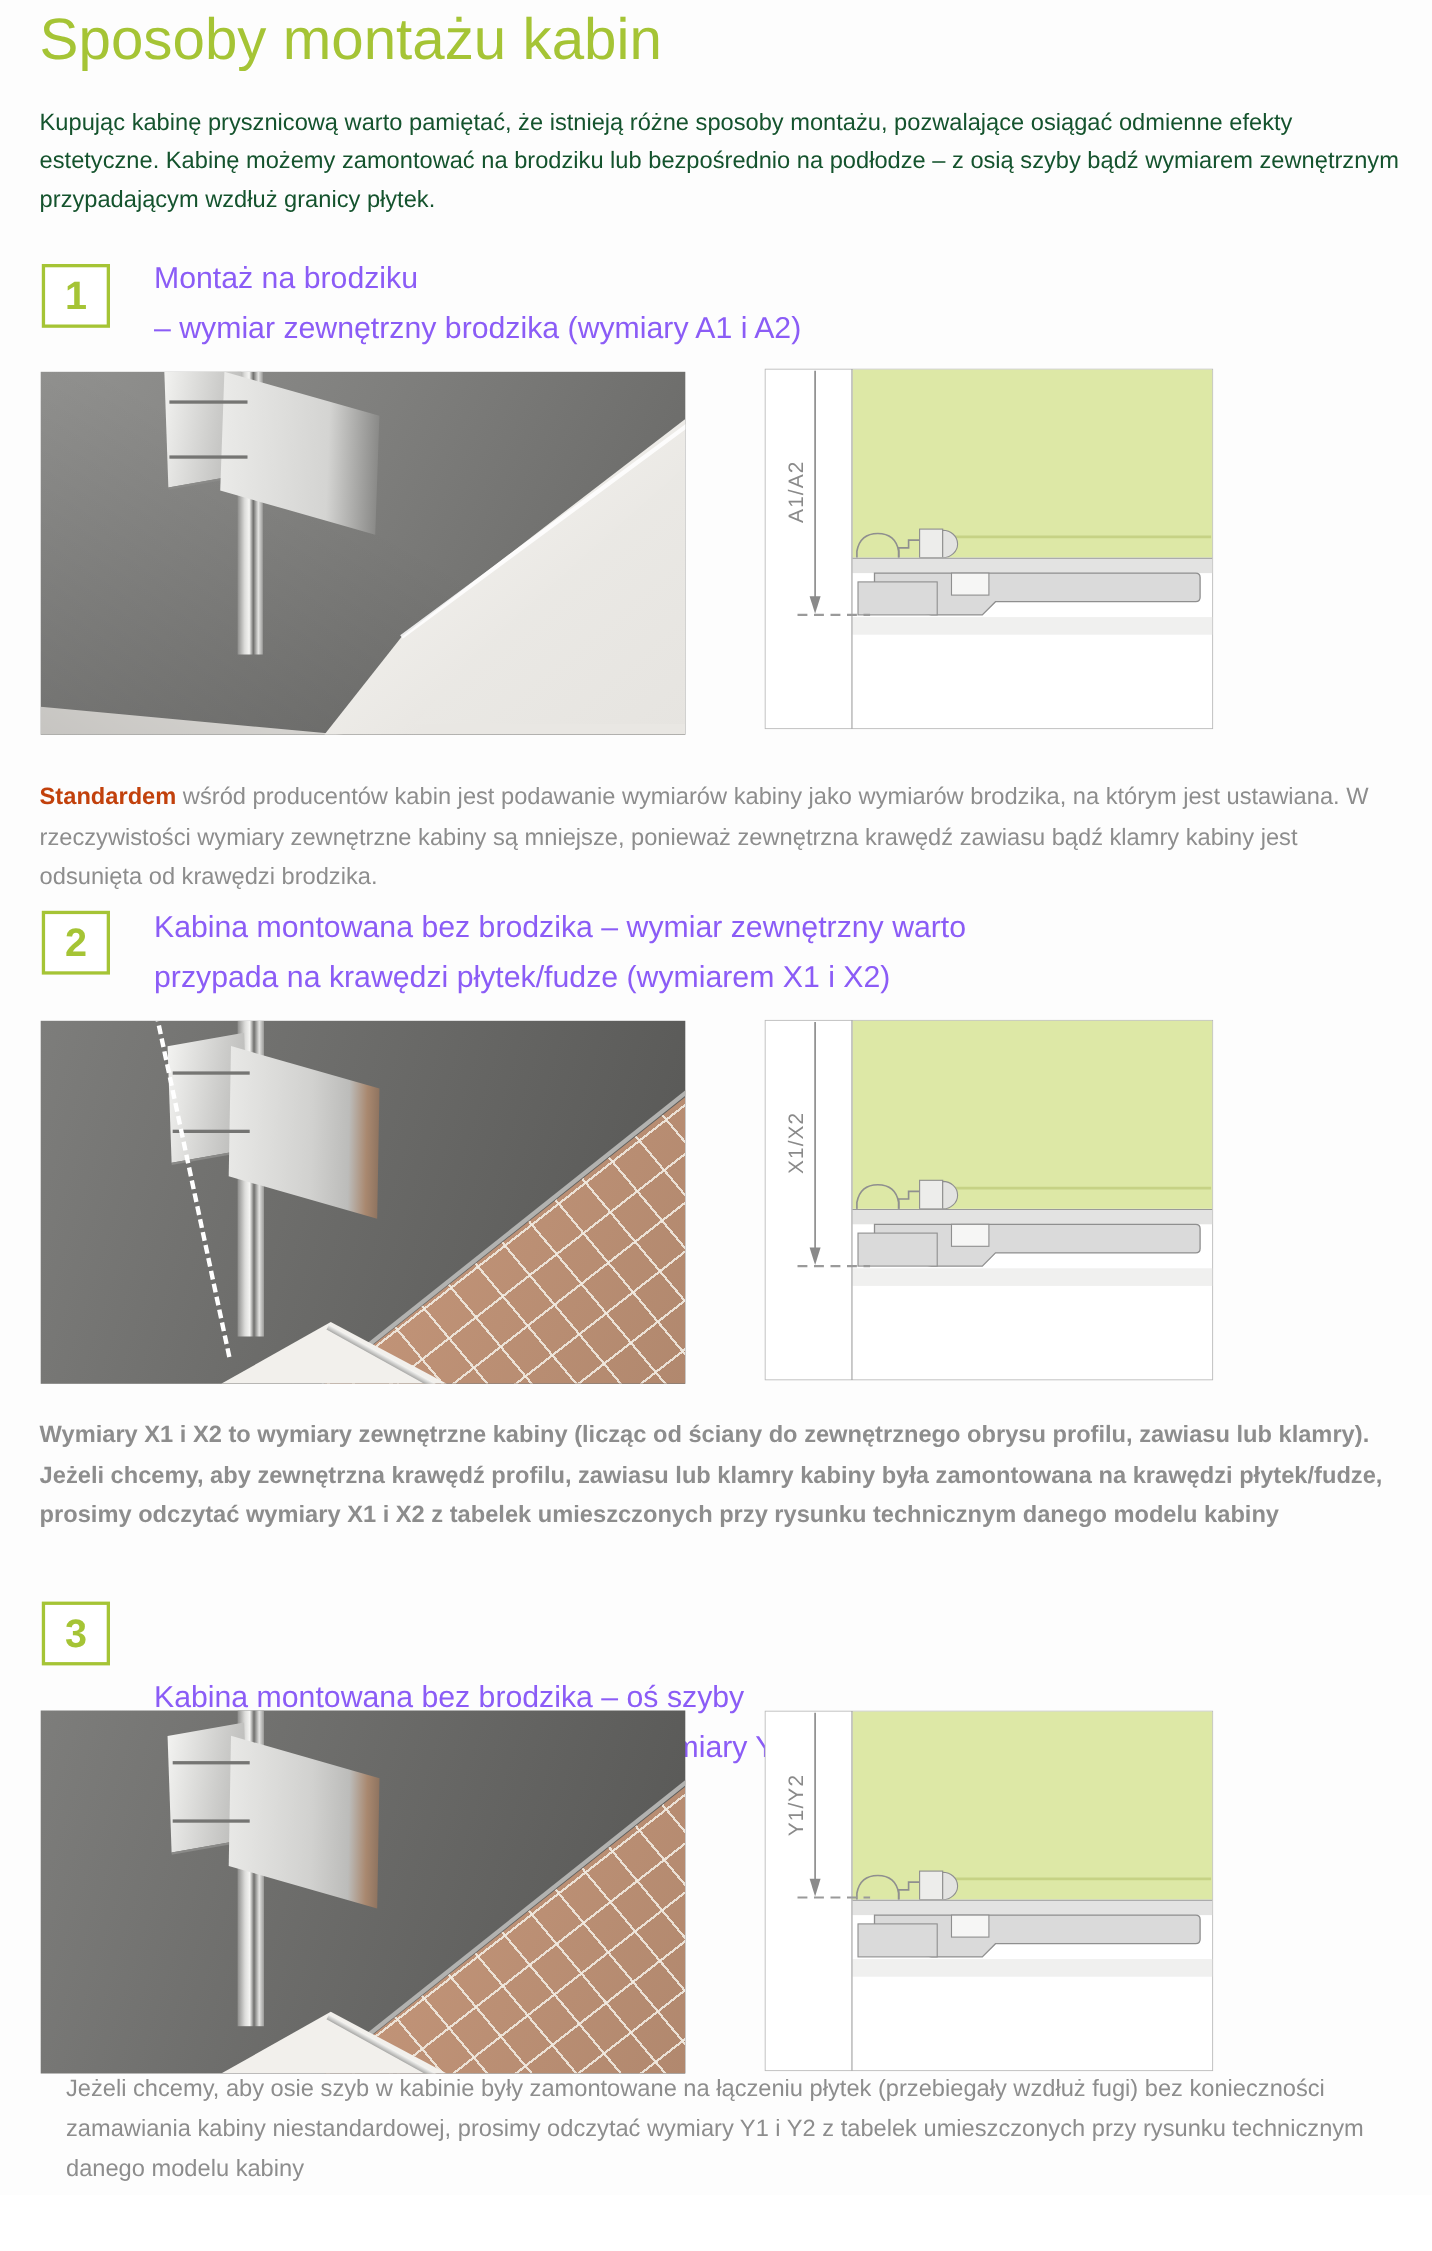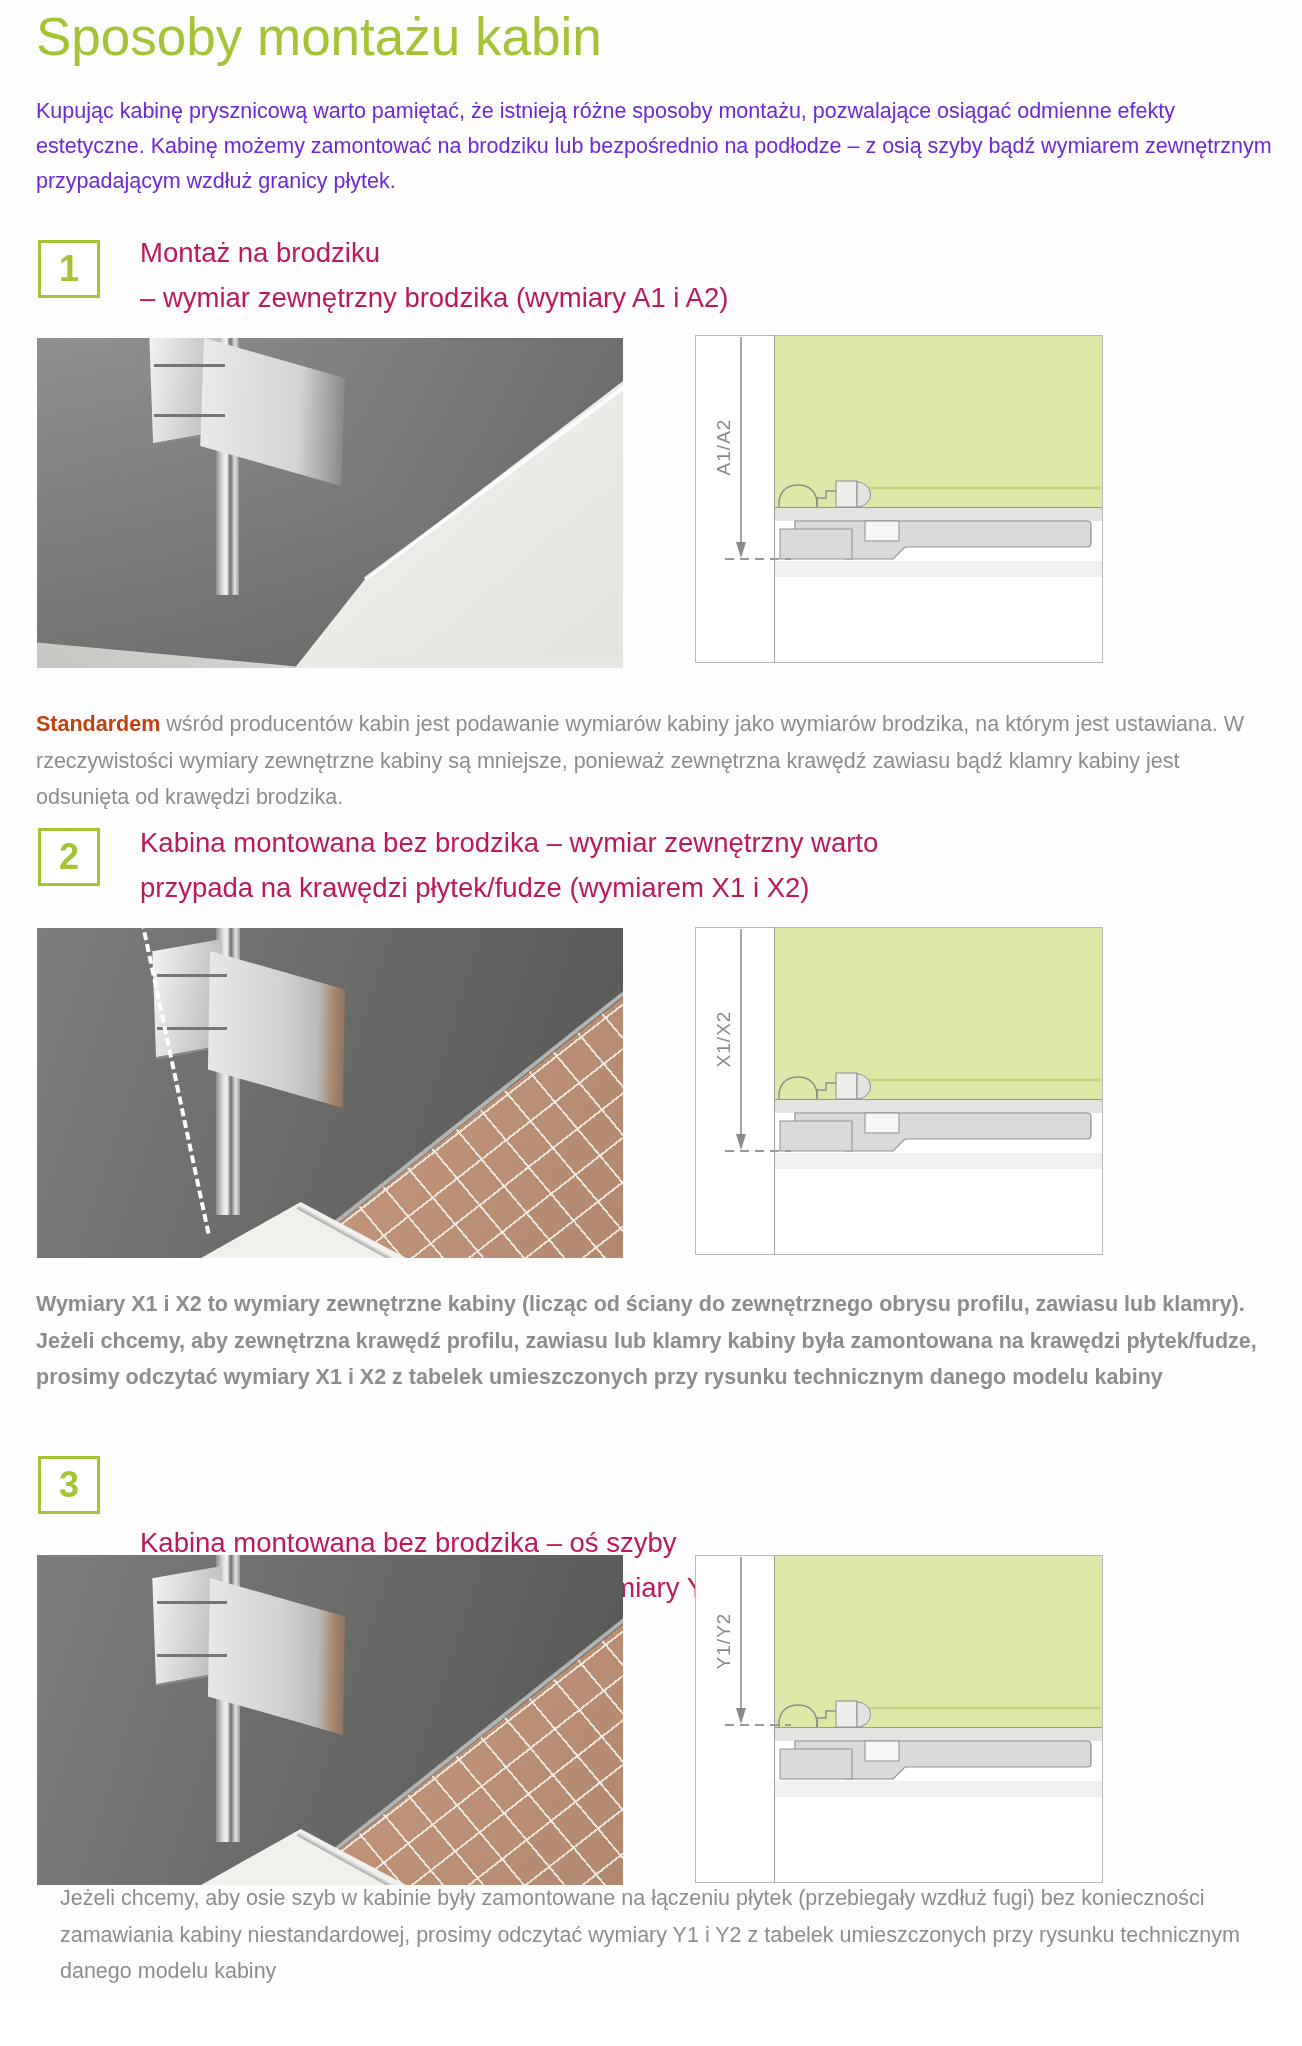--- a/index.html
+++ b/index.html
@@ -7,29 +7,29 @@
     position:relative;width:1302px;height:1996px;background:#fdfdfd;
     font-family:"Liberation Sans", sans-serif;overflow:hidden;
   }
   
   .page-title{
     position:absolute;left:36px;top:6px;margin:0;
     font-size:53px;font-weight:400;color:#a5c435;letter-spacing:0px;
   }
   .intro{
     position:absolute;left:36px;top:94px;width:1238px;margin:0;
-    font-size:21.5px;line-height:35px;color:#6d28d9;
+    font-size:21.5px;line-height:35px;color:#14532d;
   }
   .num-box{
     position:absolute;left:38px;width:56px;height:52px;border:3px solid #a5c435;
     color:#a5c435;font-size:36px;font-weight:bold;background:#fff;
     display:flex;align-items:center;justify-content:center;
   }
   .sec-heading{
-    position:absolute;left:140px;margin:0;color:#be185d;
+    position:absolute;left:140px;margin:0;color:#8b5cf6;
     font-size:27.5px;line-height:45px;font-weight:400;
   }
   .note{
     position:absolute;left:36px;width:1240px;margin:0;
     font-size:21.5px;line-height:36.5px;color:#8d8d8d;
   }
   .note b{color:#c2410c;}
   
   .photo{position:absolute;left:37px;width:586px;height:330px;overflow:hidden;}
   .diagram{position:absolute;left:695px;width:408px;height:328px;}

